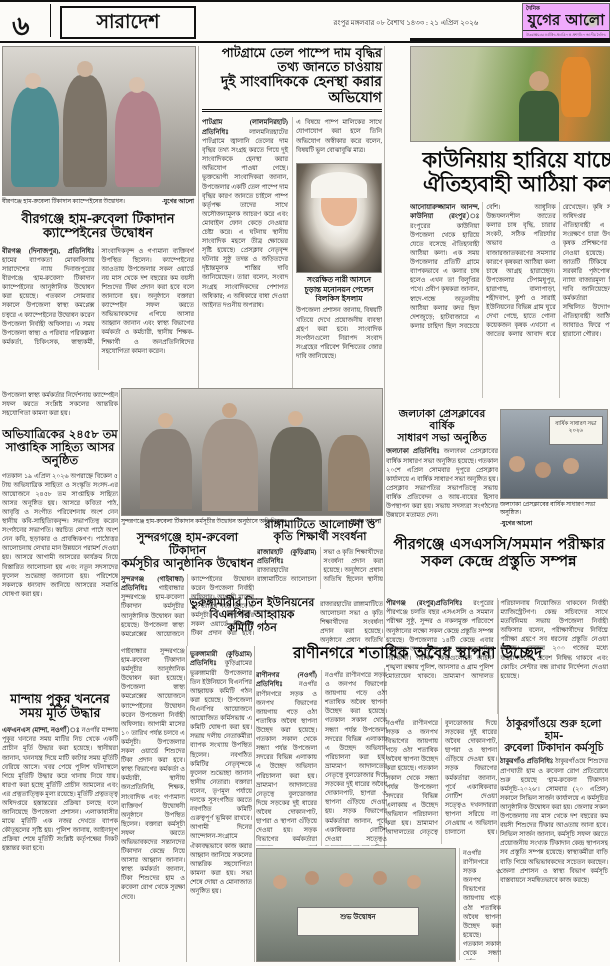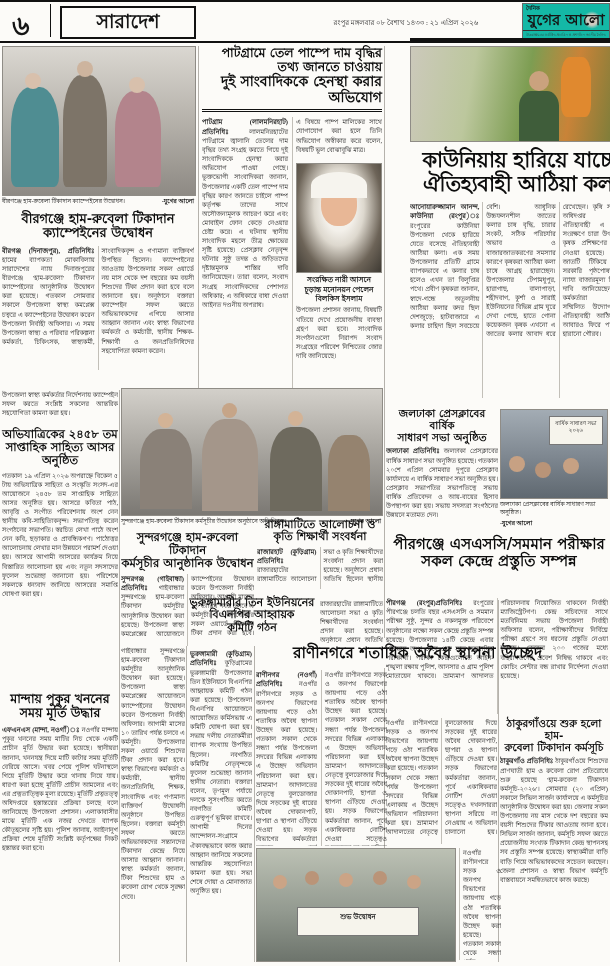--- a/index.html
+++ b/index.html
@@ -19,21 +19,21 @@
   .photo{position:relative;overflow:hidden;border:1px solid #8f8c86;}
   .blob{position:absolute;border-radius:50%;}
   .bannerbox{position:absolute;background:#f6f4ec;border:1px solid #777;color:#222;
              font-size:5.5px;text-align:center;line-height:1.2;overflow:hidden;}
   .byl{font-weight:bold;}
   
   #pagenum{font-size:27px;font-weight:bold;font-family:"DejaVu Sans",sans-serif;}
   #sectionbox{border:2px solid #111;display:flex;align-items:center;justify-content:center;
               font-size:19px;font-weight:bold;font-family:"DejaVu Sans",sans-serif;}
   #dateline{font-size:7px;text-align:center;color:#222;}
-  #masthead{border:1px solid #666;text-align:center;overflow:hidden;background:#14b8a6;}
+  #masthead{border:1px solid #666;text-align:center;overflow:hidden;background:#f0abfc;}
   #masthead .pre{font-size:5.5px;text-align:left;padding:1px 0 0 3px;font-weight:bold;}
   #masthead .ttl{font-size:15px;font-weight:bold;font-family:"DejaVu Sans",sans-serif;
                  line-height:1.0;position:relative;z-index:1;}
   #masthead .sun{position:absolute;right:8px;top:7px;width:18px;height:18px;border-radius:50%;
                  background:radial-gradient(circle,#cfcac0 0 40%,transparent 70%);}
   #masthead .tag{font-size:3.6px;border-top:1px solid #333;margin-top:2px;padding-top:1px;color:#333;}
 </style>
 </head>
 <body>
 

